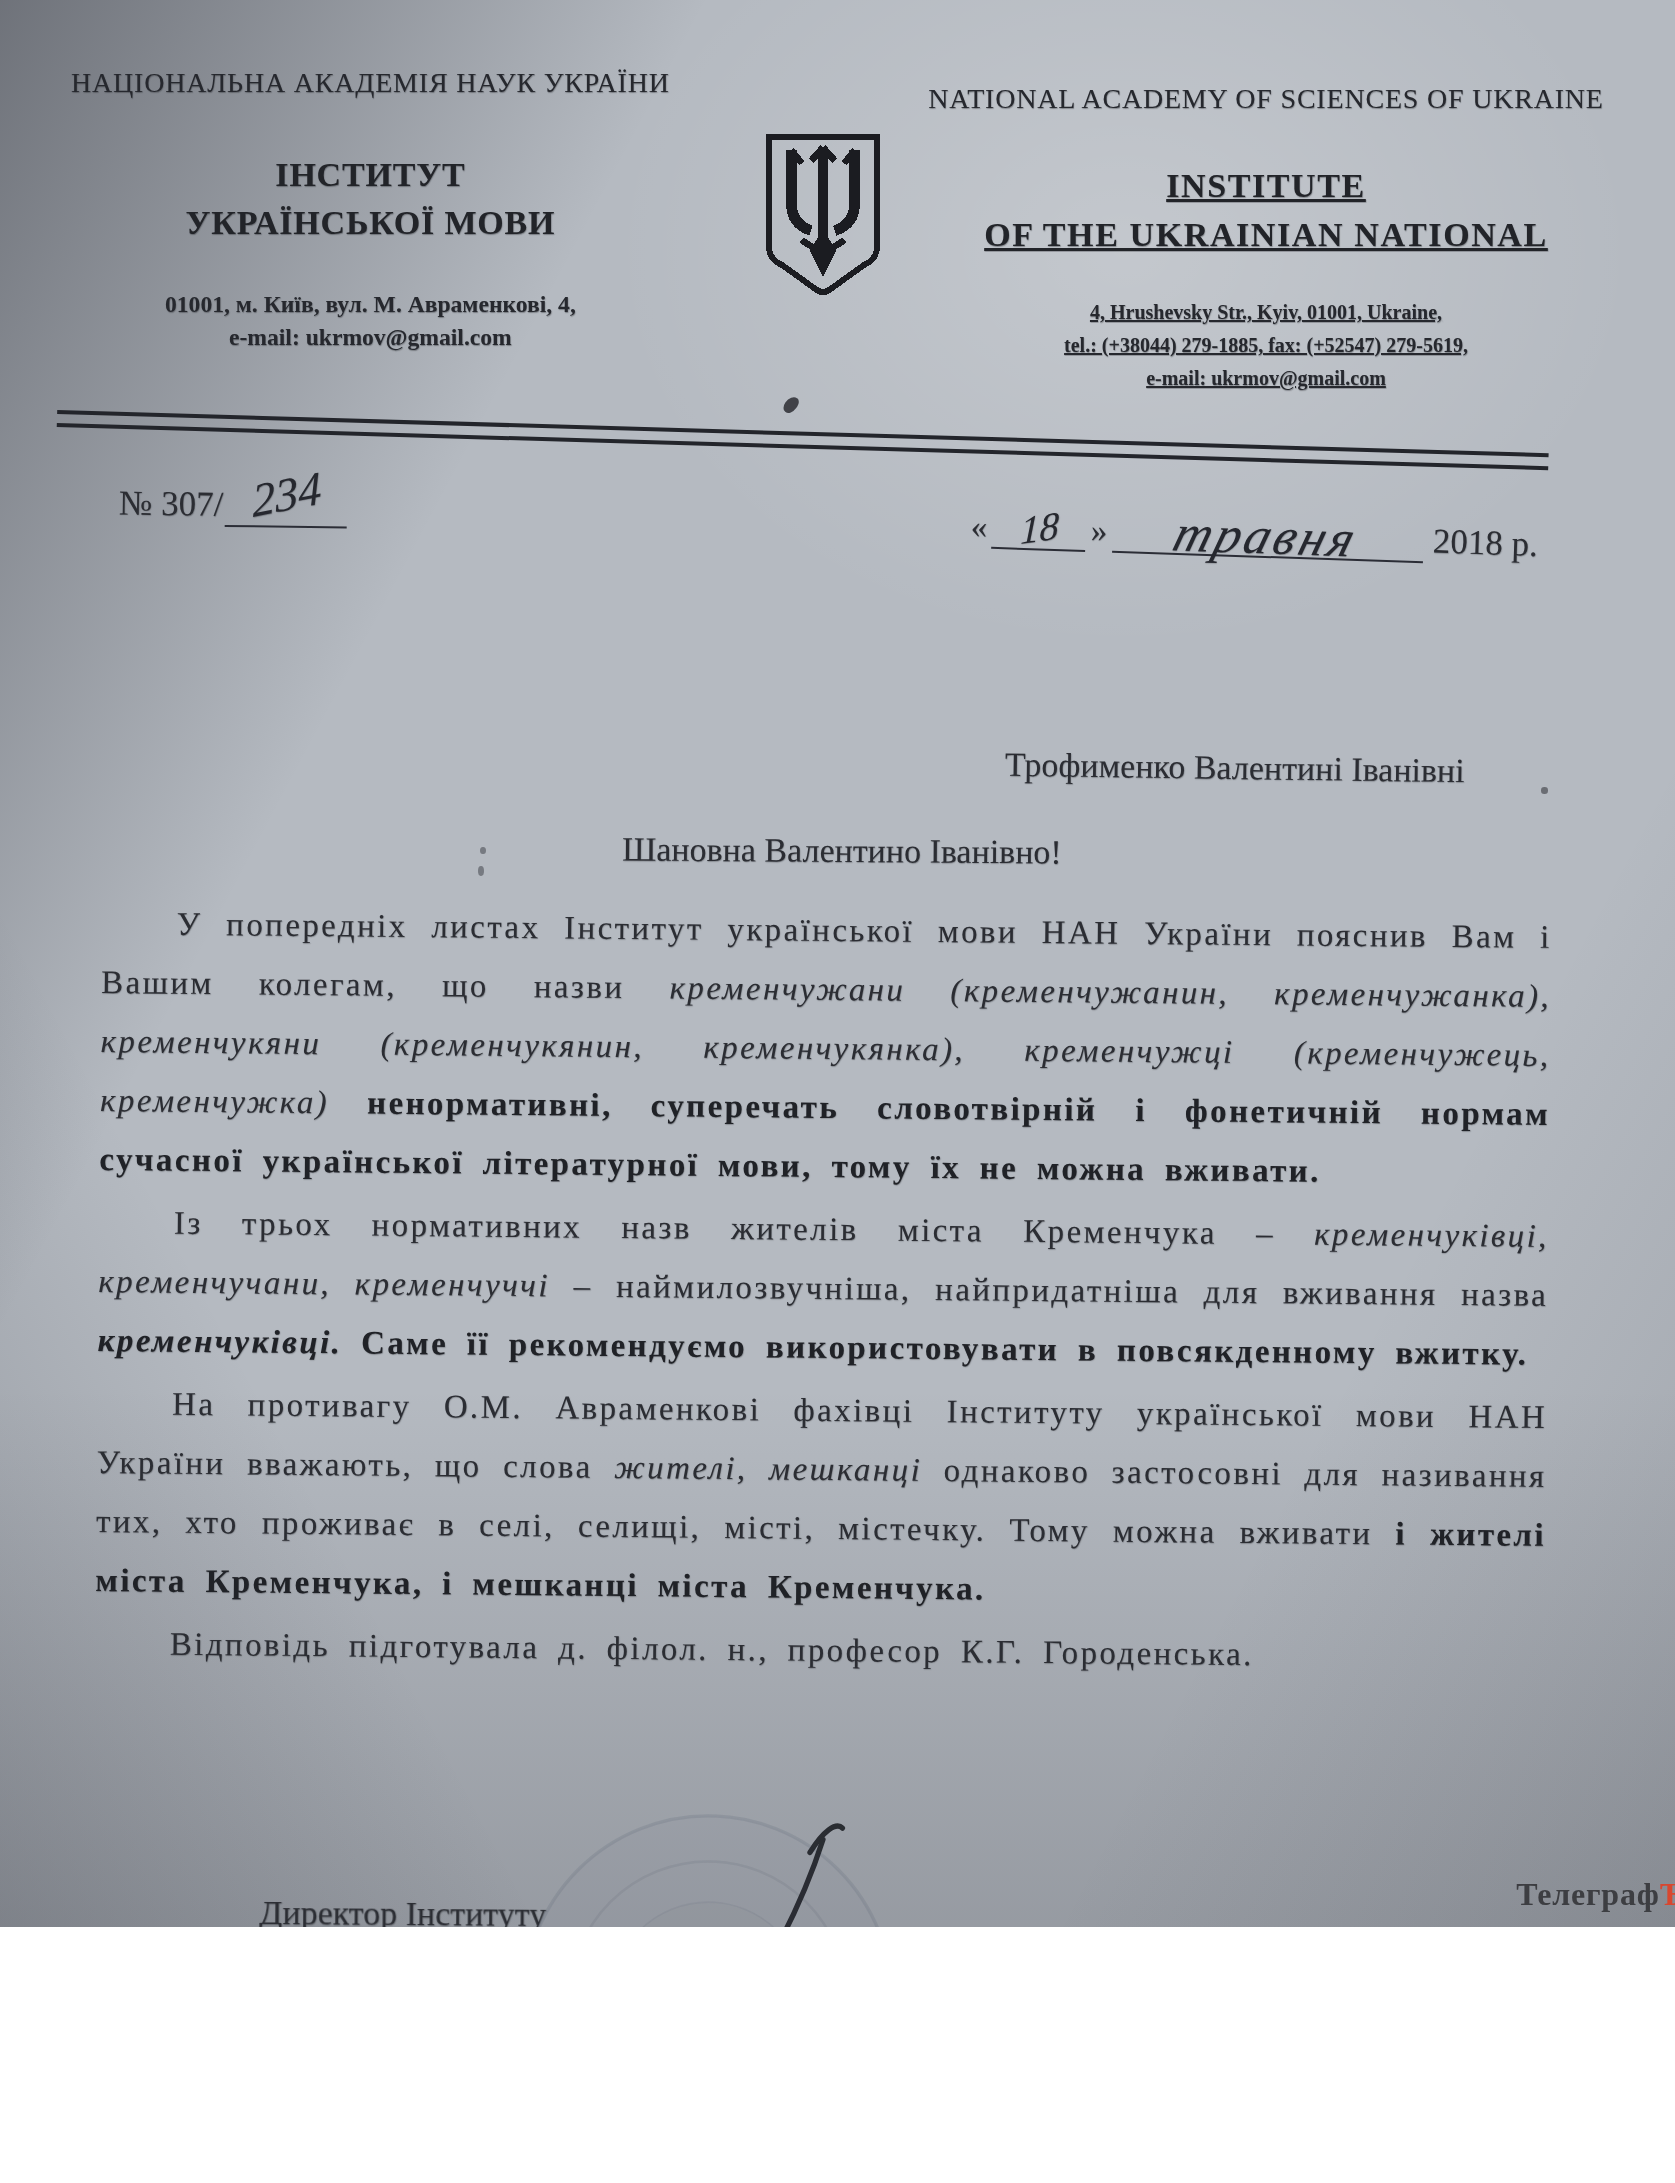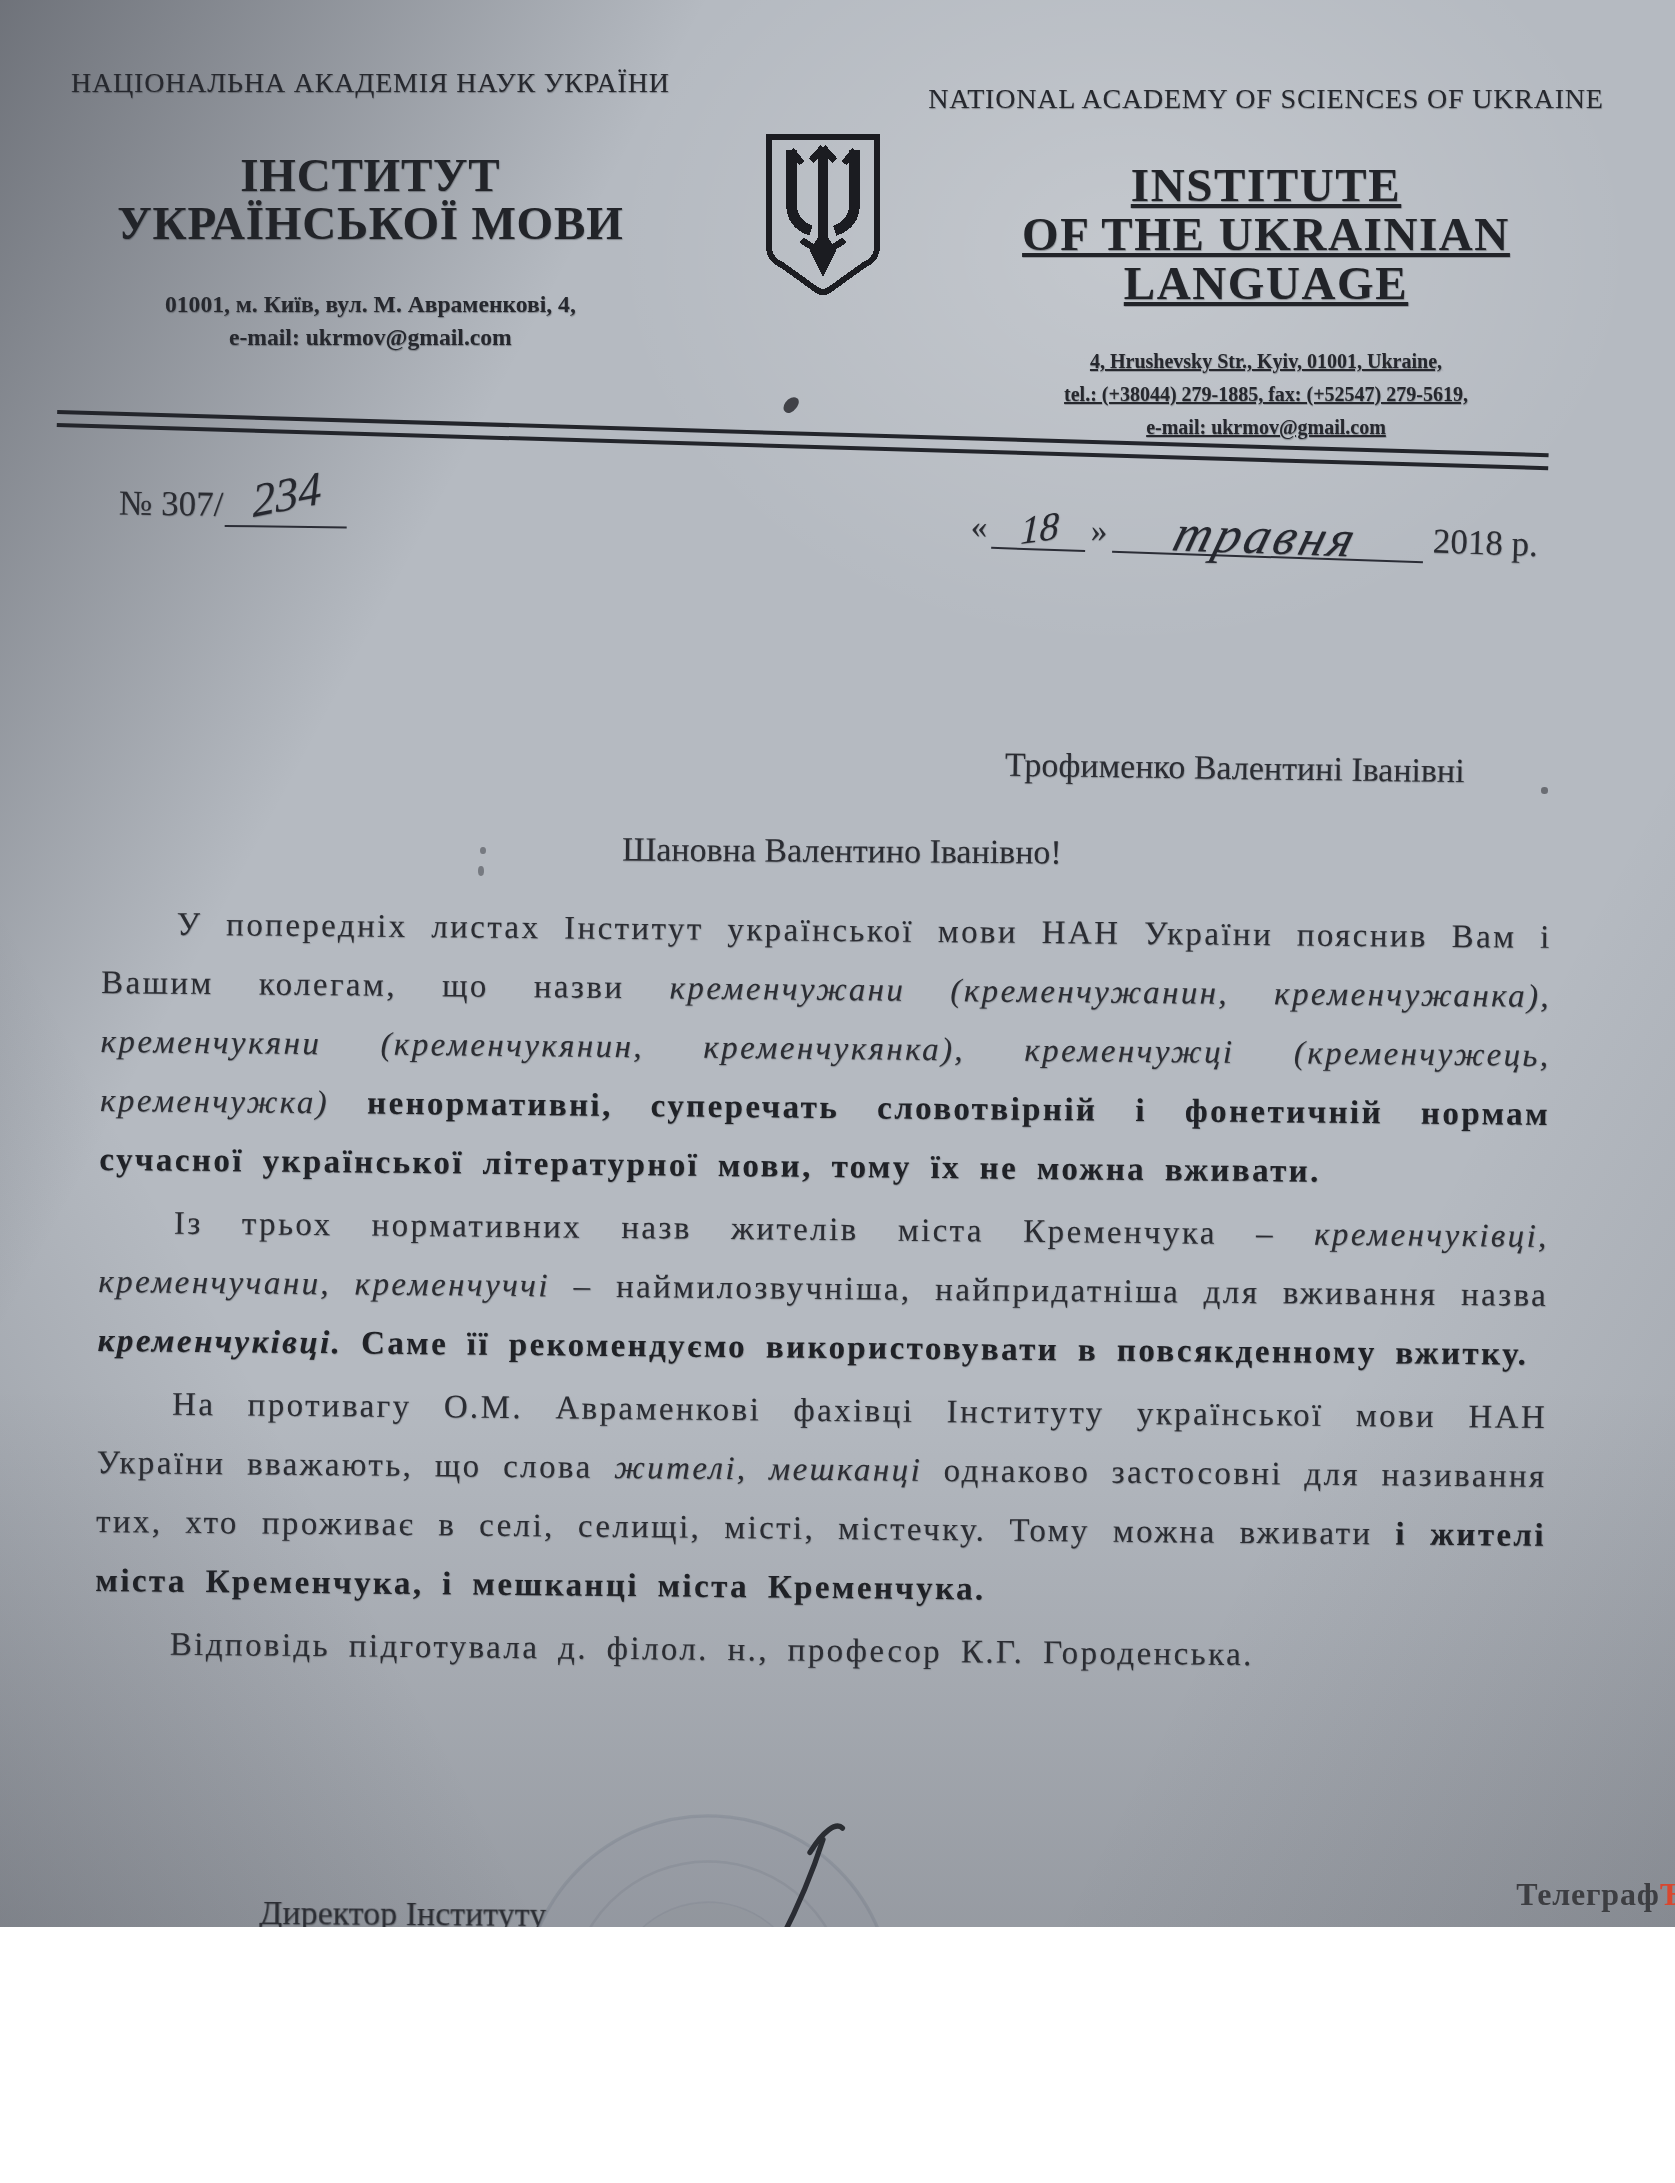--- a/index.html
+++ b/index.html
@@ -26,21 +26,21 @@
     position: absolute; inset: 0;
     filter: blur(0.3px);
     text-shadow: 0.5px 0.7px 1.1px rgba(43,45,51,0.42);
   }
   .abs { position: absolute; }
 
   
   .lh-left  { left: 24.4px;  top: 67px;  width: 692px; text-align: center; }
   .lh-right { left: 879px; top: 83px; width: 774px; text-align: center; }
   .org-line { font-size: 28px; letter-spacing: 0.8px; color: #26282e; }
-  .inst-lines { margin-top: 52px; font-size: 47px; font-weight: bold; line-height: 48px; letter-spacing: 0.8px; color: #222429; text-align: center; }
+  .inst-lines { margin-top: 52px; font-size: 34px; font-weight: bold; line-height: 48px; letter-spacing: 0.8px; color: #222429; text-align: center; }
   .lh-right .inst-lines { margin-top: 46px; line-height: 49px; letter-spacing: 1.6px; text-decoration: underline; }
   .addr-lines { margin-top: 41px; font-size: 23.6px; font-weight: bold; line-height: 33px; color: #26282e; }
   .lh-right .addr-lines { margin-top: 37px; font-size: 20px; text-decoration: underline; }
 
   .emblem { left: 756px; top: 129px; width: 134px; height: 169px; }
 
   
   .rule {
     left: 57px; top: 410px; width: 1492px; height: 9px;
     border-top: 4.1px solid #23252b; border-bottom: 4.9px solid #23252b;
@@ -131,21 +131,21 @@
         <path d="M26 16 L34 26 M74 16 L66 26"></path>
         <path d="M34 84 Q50 98 66 84"></path>
       </g>
       <path d="M50 76 L60 92 L50 112 L40 92 Z" fill="#1b1c21" shape-rendering="crispEdges"></path>
     </svg>
 
     <div class="abs lh-right">
       <div class="org-line">NATIONAL ACADEMY OF SCIENCES OF UKRAINE</div>
       <div class="inst-lines">
         <div>INSTITUTE</div>
-        <div>OF THE UKRAINIAN LANGUAGE</div>
+        <div>OF THE UKRAINIAN NATIONAL</div>
       </div>
       <div class="addr-lines">
         <div>4, Hrushevsky Str., Kyiv, 01001, Ukraine,</div>
         <div>tel.: (+38044) 279-1885, fax: (+52547) 279-5619,</div>
         <div>e-mail: ukrmov@gmail.com</div>
       </div>
     </div>
 
     <div class="abs rule"></div>
 

